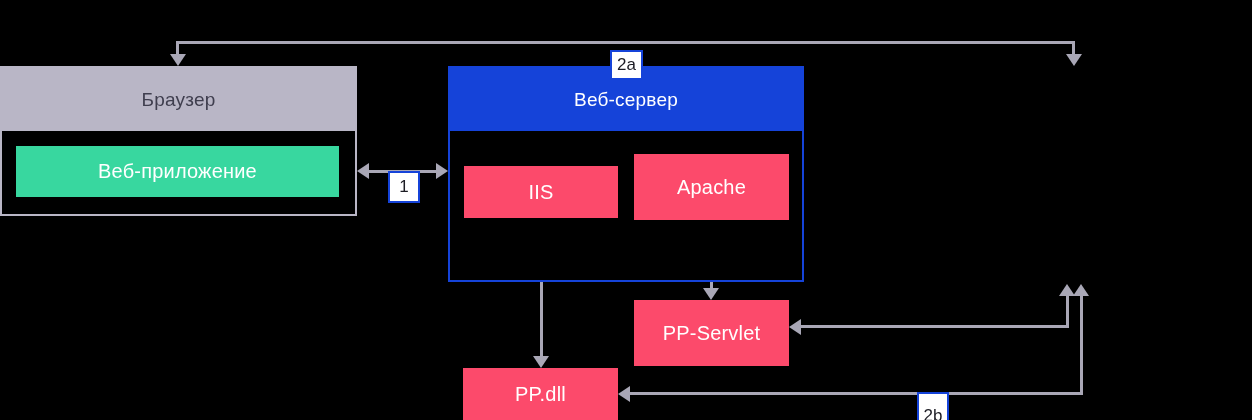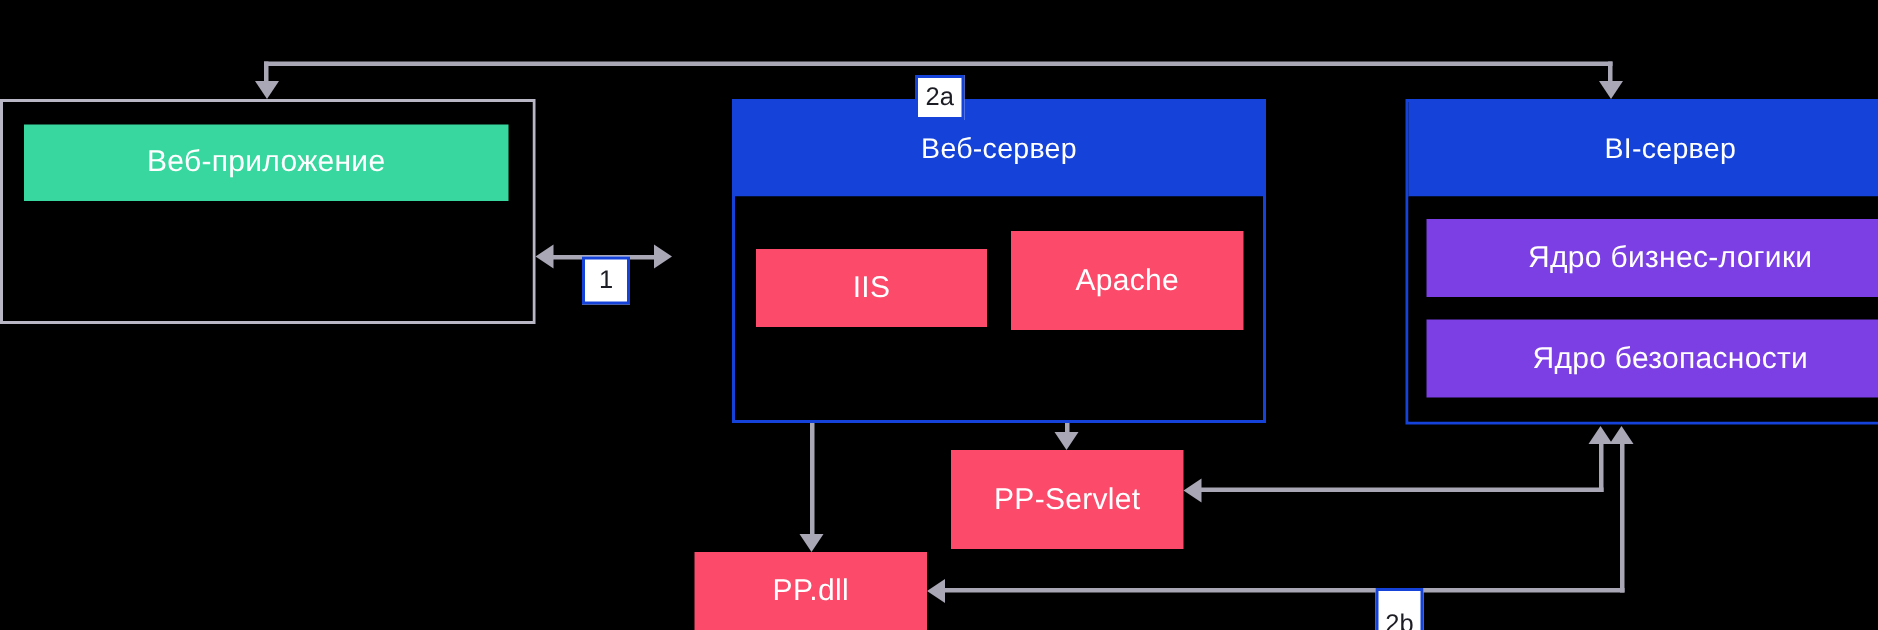--- a/index.html
+++ b/index.html
@@ -18,21 +18,21 @@
   html,body{margin:0;padding:0;background:var(--background);}
   .canvas{
     position:relative;width:1252px;height:420px;background:var(--background);
     overflow:hidden;font-family:"Liberation Sans","DejaVu Sans",sans-serif;
   }
   
   .group{position:absolute;border:2px solid;box-sizing:border-box;display:flex;flex-direction:column;}
   .group .header{height:63px;flex:0 0 63px;display:flex;align-items:center;justify-content:center;
     font-size:19px;font-weight:500;letter-spacing:.2px;}
   .group .body{position:relative;flex:1;background:var(--background);}
-  .group.blue{border-color:var(--accent-blue);margin-left:40px;}
+  .group.blue{border-color:var(--accent-blue);}
   .group.blue .header{background:var(--accent-blue);color:var(--white);}
   .group.grayed{border-color:var(--gray);}
   .group.grayed .header{background:var(--gray);color:var(--header-text-dark);}
   
   .node{position:absolute;display:flex;align-items:center;justify-content:center;
     color:var(--white);font-size:20px;font-weight:500;letter-spacing:.2px;box-sizing:border-box;}
   .node.green{background:var(--green);}
   .node.pink{background:var(--pink);}
   .node.purple{background:var(--purple);}
   
@@ -74,40 +74,34 @@
   <div class="line" style="left:800px;top:325px;width:269px;height:3px;"></div>
   <div class="line" style="left:1066px;top:295px;width:3px;height:33px;"></div>
   <div class="ah ah-up" style="left:1059px;top:284px;"></div>
 
   <div class="ah ah-left" style="left:618px;top:386px;"></div>
   <div class="line" style="left:629px;top:392px;width:454px;height:3px;"></div>
   <div class="line" style="left:1080px;top:295px;width:3px;height:100px;"></div>
   <div class="ah ah-up" style="left:1073px;top:284px;"></div>
 
   <div class="group grayed" style="left:0;top:66px;width:357px;height:150px;">
+    <div class="header">Браузер</div>
     <div class="body">
       <div class="node green" style="left:14px;top:15px;width:323px;height:51px;">Веб-приложение</div>
     </div>
   </div>
 
   <div class="group blue" style="left:448px;top:66px;width:356px;height:216px;">
     <div class="header">Веб-сервер</div>
     <div class="body">
       <div class="node pink" style="left:14px;top:35px;width:154px;height:52px;text-align:right;">IIS</div>
       <div class="node pink" style="left:184px;top:23px;width:155px;height:66px;">Apache</div>
     </div>
   </div>
 
-  <div class="group blue" style="left:897px;top:66px;width:353px;height:217px;">
-    <div class="header">BI-сервер</div>
-    <div class="body">
-      <div class="node purple" style="left:12px;top:15px;width:325px;height:52px;">Ядро бизнес-логики</div>
-      <div class="node purple" style="left:12px;top:82px;width:325px;height:52px;">Ядро безопасности</div>
-    </div>
-  </div>
 
   <div class="node pink" style="left:634px;top:300px;width:155px;height:66px;">PP-Servlet</div>
   <div class="node pink" style="left:463px;top:368px;width:155px;height:52px;">PP.dll</div>
 
   <div class="chip" style="left:610px;top:2px;width:33px;height:30px;">2a</div>
   <div class="chip" style="left:388px;top:123px;width:32px;height:32px;">1</div>
   <div class="chip" style="left:917px;top:344px;width:32px;height:47px;">2b</div>
 
 </div>
 

